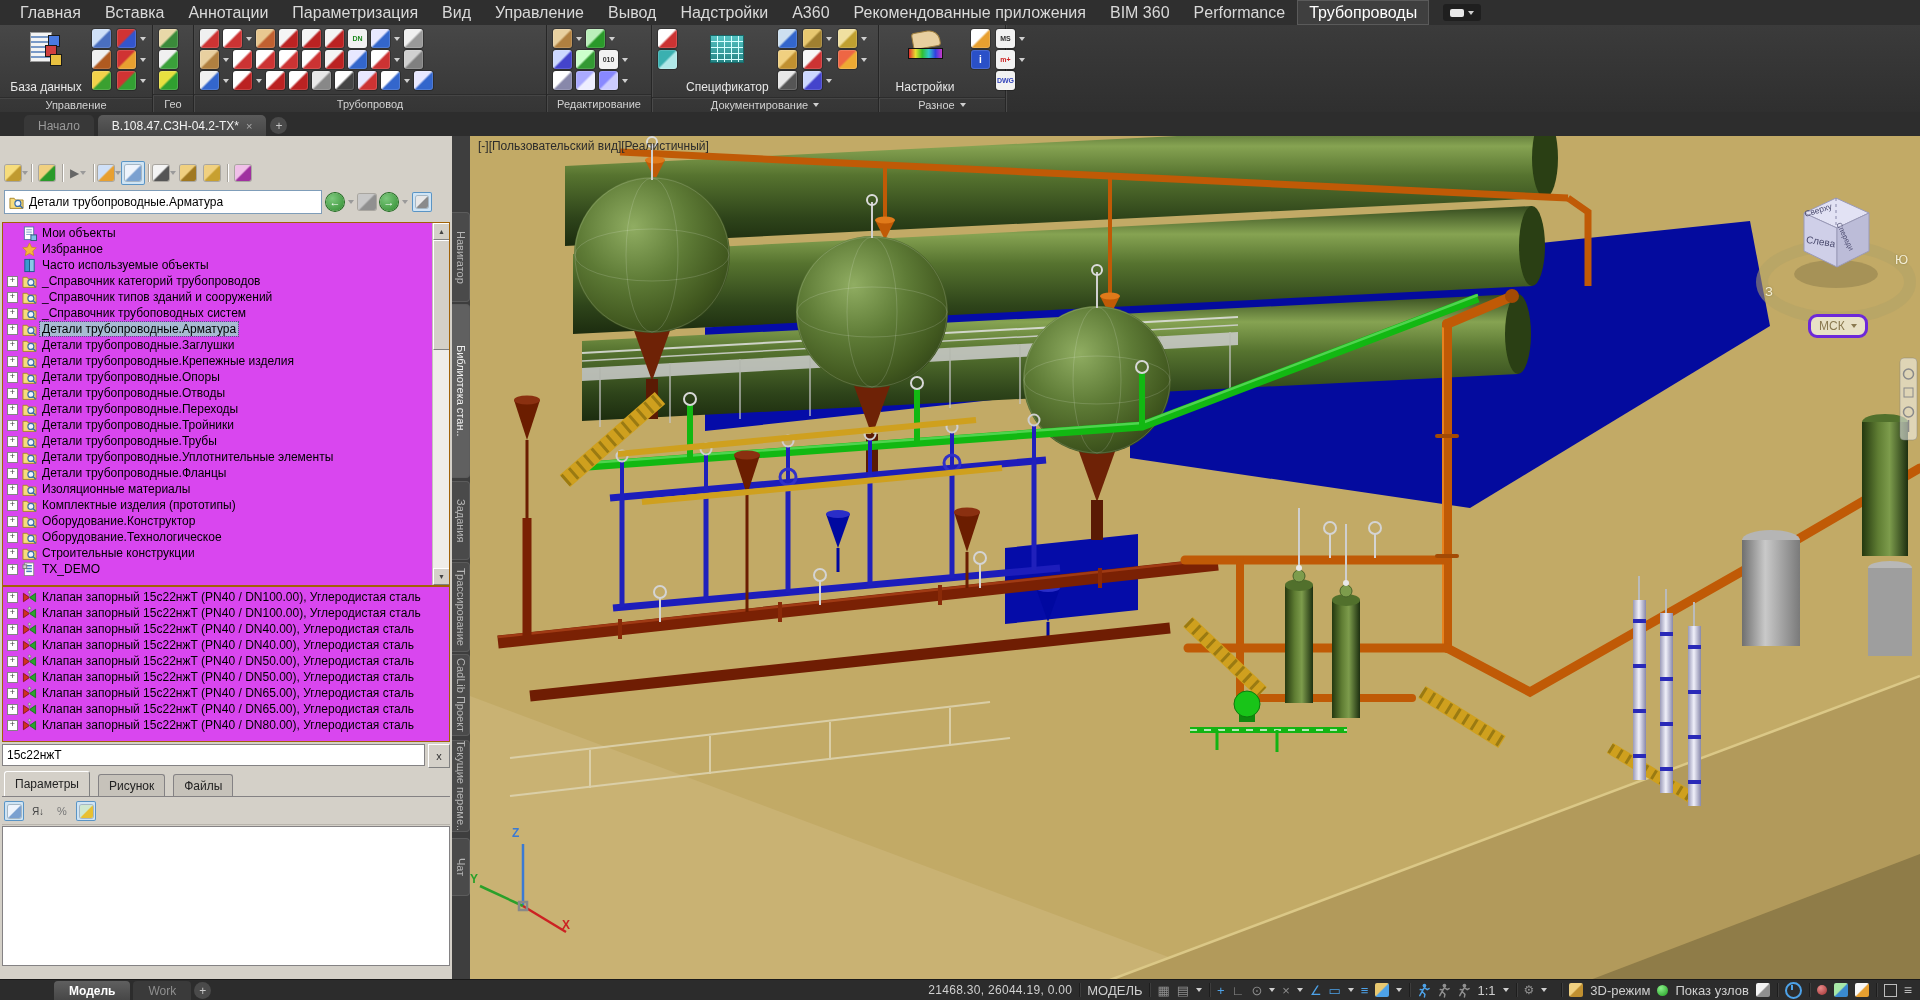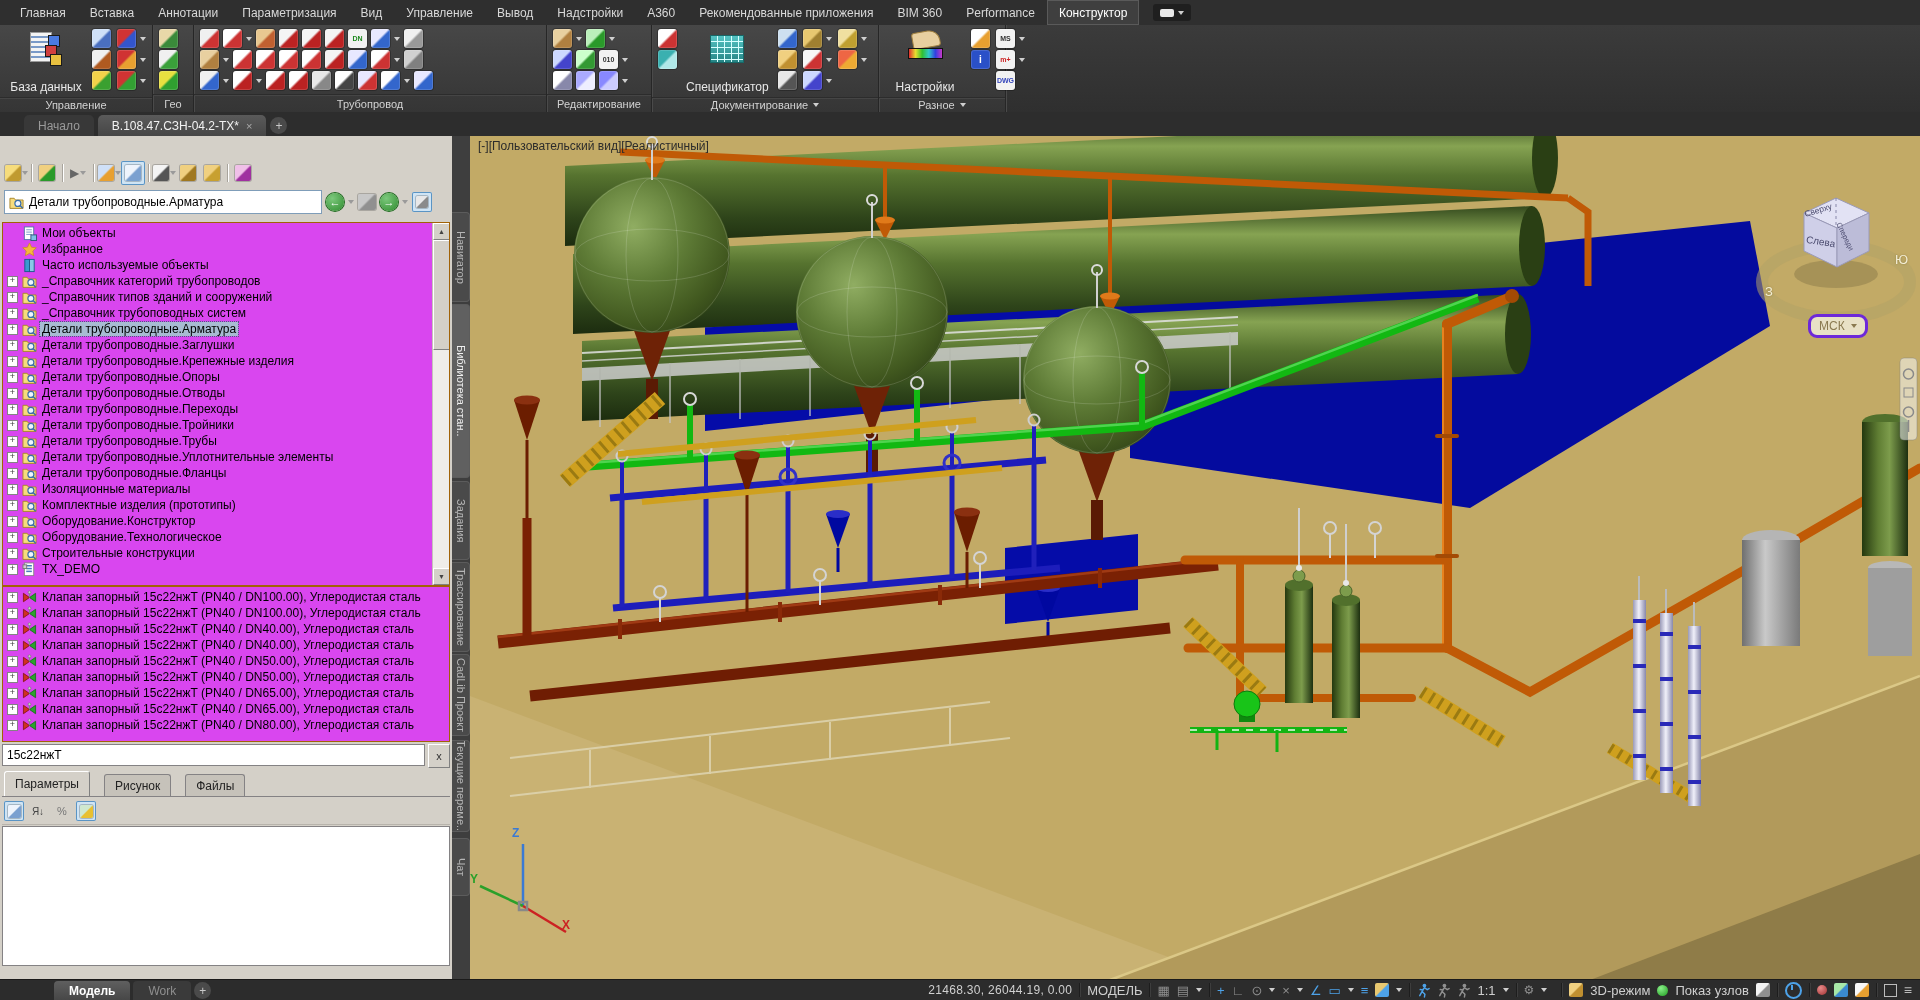--- a/index.html
+++ b/index.html
@@ -1,21 +1,21 @@
 <!DOCTYPE html>
 <html><head>
 <meta charset="utf-8">
 <style>
   html,body{margin:0;padding:0}
   body{width:1920px;height:1000px;overflow:hidden;position:relative;background:#2a2a2a;
        font-family:"Liberation Sans",sans-serif;-webkit-font-smoothing:antialiased}
   
   .menubar{position:absolute;top:0;left:0;right:0;height:25px;background:#2f2f2f;
            border-bottom:1px solid #1c1c1c;display:flex;align-items:stretch;padding-left:8px}
-  .mtab{color:#d9d9d9;font-size:12px;padding:0 12px;display:flex;align-items:center;white-space:nowrap}
+  .mtab{color:#d9d9d9;font-size:16px;padding:0 12px;display:flex;align-items:center;white-space:nowrap}
   .mtab.active{background:#3f3f3f;box-shadow:inset 0 0 0 1px #5a5a5a;color:#fff}
   .ws-btn{margin-left:14px;align-self:center;height:17px;display:flex;align-items:center;gap:4px;
           background:#1f1f1f;border-radius:3px;padding:0 7px}
   .ws-ic{width:14px;height:8px;background:#e8e8e8;border-radius:2px}
   .dd{width:0;height:0;border-left:3.5px solid transparent;border-right:3.5px solid transparent;
       border-top:4px solid #cfcfcf;align-self:center;flex:none}
   .dd.dk{border-top-color:#9a9a9a}
   
   .ribbon-row{position:absolute;top:25px;left:0;right:0;height:87px;background:linear-gradient(#3b3b3b,#2f2f2f)}
   .ribbon-panel{width:1006px;height:100%;background:linear-gradient(#474747,#353535);display:flex;border-right:1px solid #222}
@@ -91,21 +91,21 @@
   .sthumb{position:absolute;left:0;top:17px;width:15px;height:108px;background:#d4d0c8;border:1px solid;
           border-color:#fff #808080 #808080 #fff}
   .search-row{position:absolute;top:608px;left:2px;right:2px;height:14px;display:flex;gap:3px}
   .search-inp{flex:1;height:20px;border:1px solid #848284;background:#fff;font-size:12px;
               font-family:"Liberation Sans",sans-serif;padding:0 4px;color:#000}
   .clr{width:20px;height:22px;background:#d4d0c8;border:1px solid;border-color:#fff #808080 #808080 #fff;
        font-size:11px;color:#333;display:flex;align-items:center;justify-content:center}
   .ptabs{position:absolute;top:636px;left:2px;right:2px;height:24px;display:flex;align-items:flex-end;
          border-bottom:1px solid #848284;padding-left:2px}
   .ptab{height:21px;padding:0 10px;font-size:12px;display:flex;align-items:center;color:#222;
-        border:1px solid #848284;border-bottom:none;background:#c6c2ba;border-radius:3px 3px 0 0;margin-right:14px}
+        border:1px solid #848284;border-bottom:none;background:#c6c2ba;border-radius:3px 3px 0 0;margin-right:8px}
   .ptab.act{background:#d4d0c8;height:24px;border-color:#fff #808080 transparent #fff;position:relative;z-index:2}
   .minibar{position:absolute;top:662px;left:2px;right:2px;height:26px;background:#d4d0c8;display:flex;
            align-items:center;gap:4px;padding-left:2px;border-bottom:1px solid #b8b4ac}
   .parambox{position:absolute;top:690px;left:2px;right:2px;bottom:14px;background:#fff;border:1px solid #848284}
   
   .sidetabs{position:absolute;left:452px;top:136px;width:18px;height:844px;background:#3e3e3e;border-right:1px solid #2a2a2a}
   .vtab{position:absolute;left:0;width:17px;background:#4a4a4a;border:1px solid #5c5c5c;border-left:none;
         border-radius:0 4px 4px 0;color:#b5b5b5;font-size:11px;writing-mode:vertical-rl;
         display:flex;align-items:center;justify-content:center;overflow:hidden;white-space:nowrap}
   .vtab.act{background:#606060;color:#f0f0f0}
@@ -190,21 +190,21 @@
       <div class="mtab">Аннотации</div>
       <div class="mtab">Параметризация</div>
       <div class="mtab">Вид</div>
       <div class="mtab">Управление</div>
       <div class="mtab">Вывод</div>
       <div class="mtab">Надстройки</div>
       <div class="mtab">A360</div>
       <div class="mtab">Рекомендованные приложения</div>
       <div class="mtab">BIM 360</div>
       <div class="mtab">Performance</div>
-      <div class="mtab active">Конструктор</div>
+      <div class="mtab active">Трубопроводы</div>
     </div>
   <div class="ws-btn">
     <span class="ws-ic"></span>
       <span class="dd"></span>
   </div>
 </div>
 
 <div class="ribbon-row">
 <div class="ribbon-panel">
 

